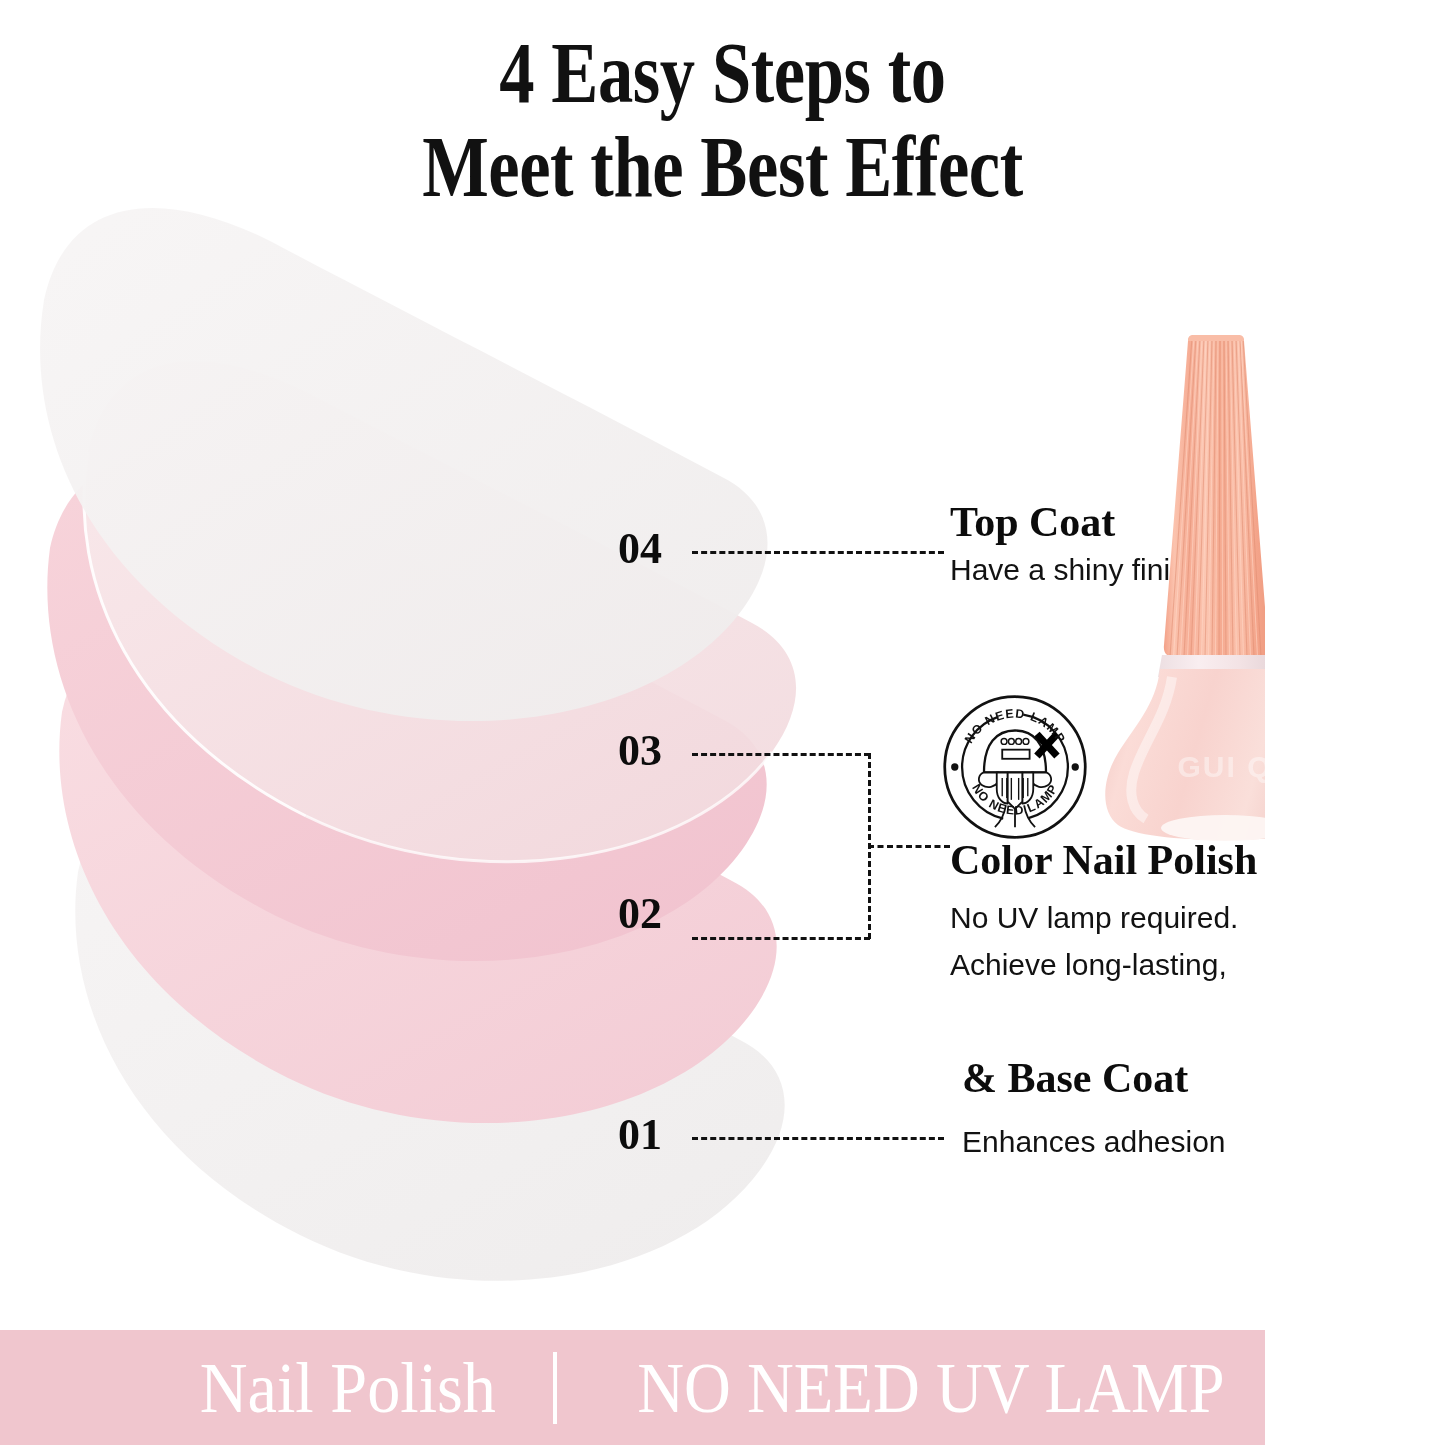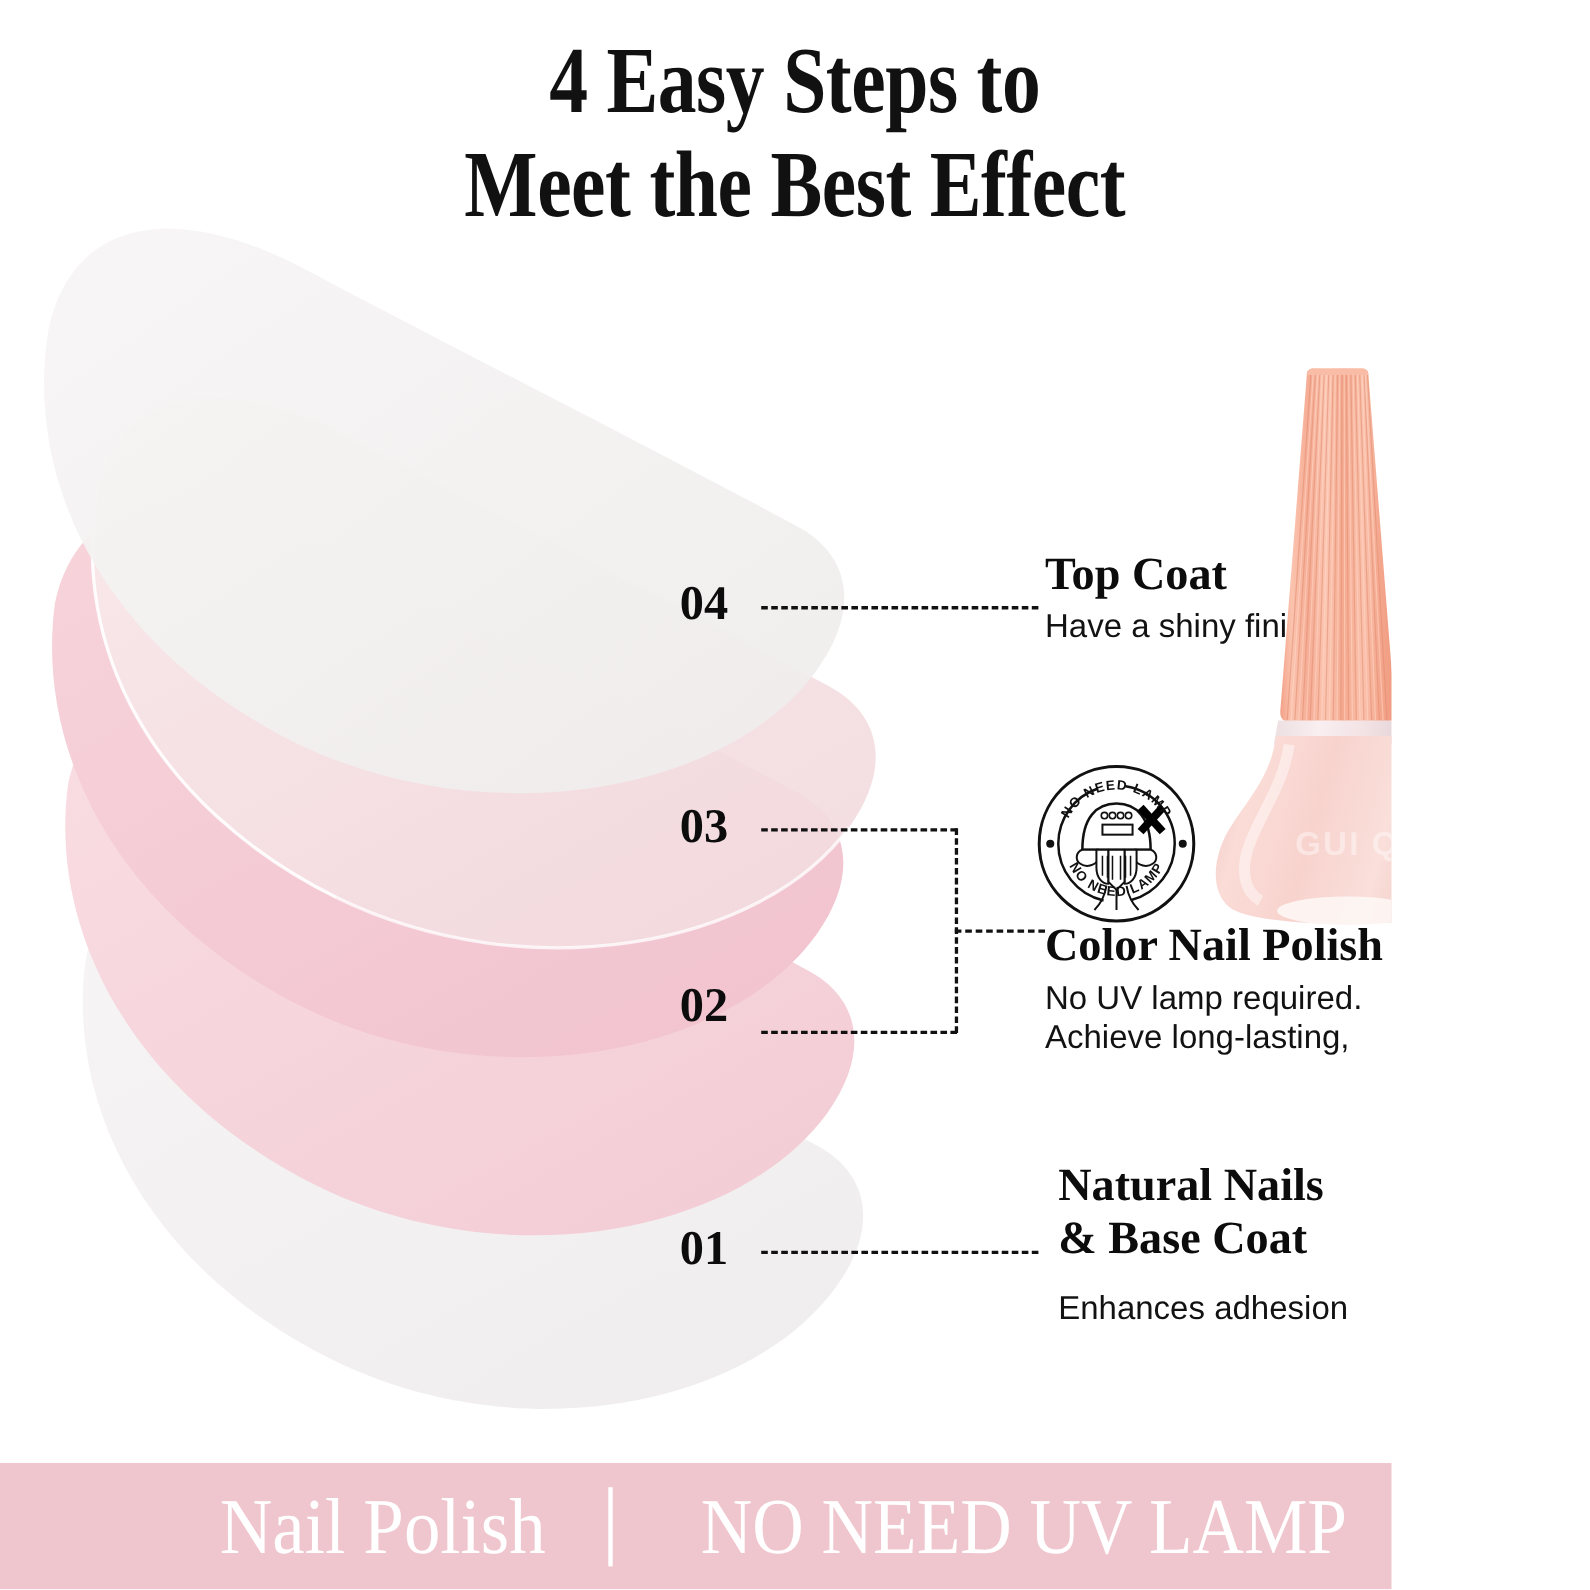--- a/index.html
+++ b/index.html
@@ -77,20 +77,21 @@
     line-height: 48px;
     color: #0c0c0c;
     white-space: nowrap;
   }
   .callout-sub {
     font-family: "Liberation Sans", sans-serif;
     font-weight: 400;
     font-size: 30px;
     line-height: 36px;
     color: #121212;
+    margin-top: 11px;
   }
 
   
   .badge {
     position: absolute;
   }
 
   
   .bottle { position: absolute; }
 
@@ -287,29 +288,28 @@
         <textPath href="#arcTop" startOffset="50%" text-anchor="middle">NO NEED LAMP</textPath>
       </text>
       <text font-family="Liberation Sans, sans-serif" font-size="13.5" font-weight="600" fill="#111111" letter-spacing="1.2">
         <textPath href="#arcBottom" startOffset="50%" text-anchor="middle">NO NEED LAMP</textPath>
       </text>
     </svg>
   </div>
 
   <div class="callout" style="left:950px; top:836px;">
     <div class="callout-head">Color Nail Polish</div>
-    <div class="callout-sub" style="margin-top:6px;">No UV lamp required.</div>
+    <div class="callout-sub" style="margin-top:16px;">No UV lamp required.</div>
     <div class="callout-sub">Achieve long-lasting,</div>
   </div>
 
   <div class="step-num" style="left:618px; top:1113px;">01</div>
   <div class="dash-h" style="left:692px; top:1137px; width:252px;"></div>
 
   <div class="callout" style="left:962px; top:1054px;">
-    <div class="callout-head">Natural Nails</div>
     <div class="callout-head">&amp; Base Coat</div>
     <div class="callout-sub" style="margin-top:22px;">Enhances adhesion</div>
   </div>
 
   <div class="bottle" style="left:1100px; top:325px; width:250px; height:520px;">
     <svg width="250" height="520" viewBox="0 0 250 520">
       <defs>
         <linearGradient id="capG" x1="0" y1="0" x2="1" y2="0">
           <stop offset="0%" stop-color="#f3a188"></stop>
           <stop offset="10%" stop-color="#fbc3ae"></stop>

